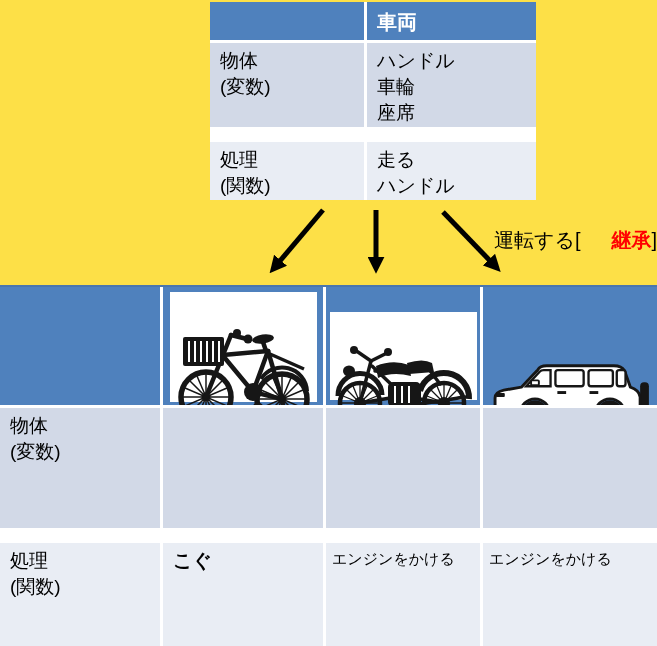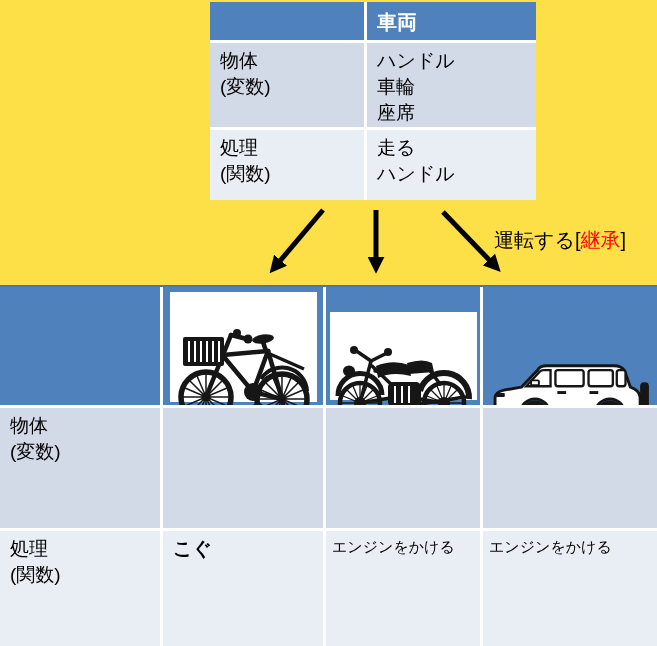--- a/index.html
+++ b/index.html
@@ -13,38 +13,38 @@
                   grid-template-rows:38px 84px 70px; }
   .child-table  { left:0; top:287px; width:657px;
                   grid-template-columns:160px 160px 154px 174px;
                   grid-template-rows:118px 120px 118px; }
 
   .cell { padding:5px 10px; font-size:19px; line-height:1.38;
           white-space:pre-line; overflow:hidden; }
   .cell.head  { background:#4f81bd; color:#fff; font-weight:bold; font-size:20px;
                 padding-top:7px; }
   .cell.dark  { background:#d2d9e7; }
-  .cell.light { background:#e9edf4; }
+  .cell.light { background:#e9edf4;margin-top:12px; }
   .cell.bold  { font-weight:bold; }
   .cell.small { font-size:15px; padding:6px 6px; }
 
   .imgcell { position:relative; padding:0; }
   .imgbox  { position:absolute; background:#ffffff; }
   .imgbox svg, .carbox svg { display:block; }
   .carbox  { position:absolute; }
 
   .topline { position:absolute; left:0; top:285px; width:657px; height:2px;
              background:#4a76ad; }
 
   .arrows { position:absolute; left:0; top:0; width:657px; height:646px;
             pointer-events:none; }
 
   .inherit { position:absolute; left:494px; top:227px; font-size:20px;
              white-space:nowrap; }
-  .inherit .hl { color:#ff0000; font-weight:normal; }
+  .inherit .hl { color:#ff0000; font-weight:bold;margin-left:31px; }
 </style>
 </head>
 <body>
 
 <div class="canvas">
 
   <div class="grid-table parent-table">
     <div class="cell head"></div>
     <div class="cell head">車両</div>
     <div class="cell dark">物体

